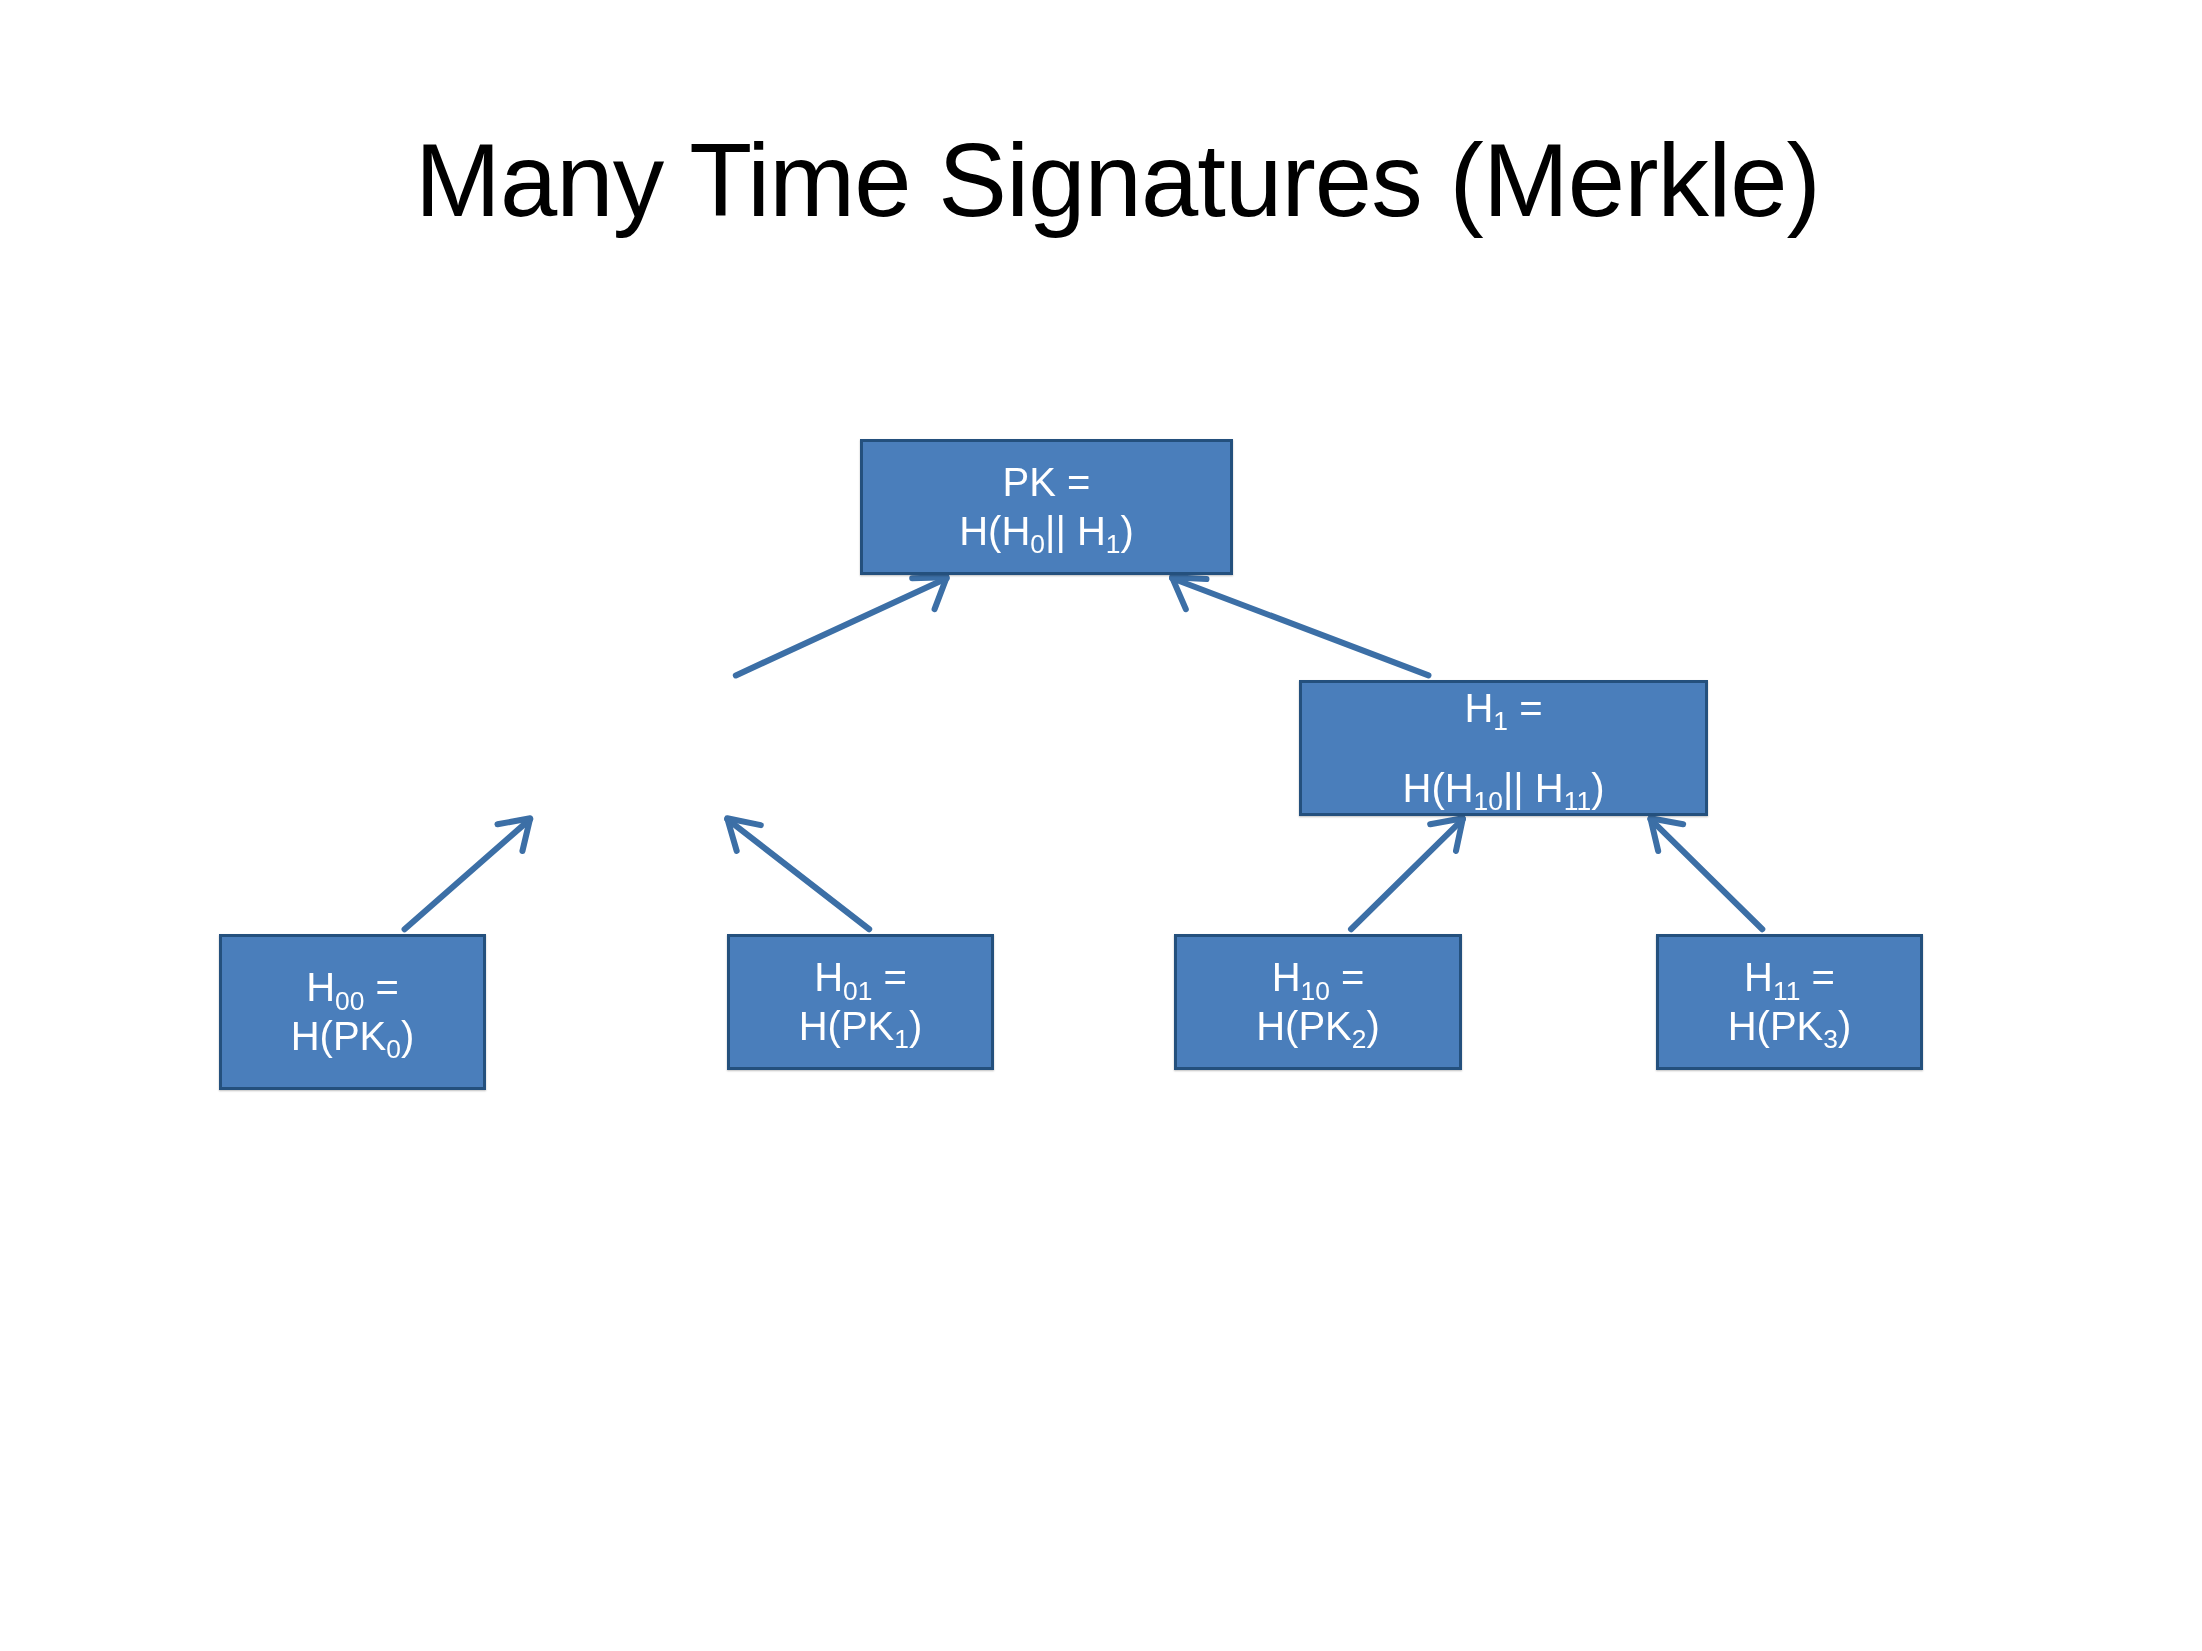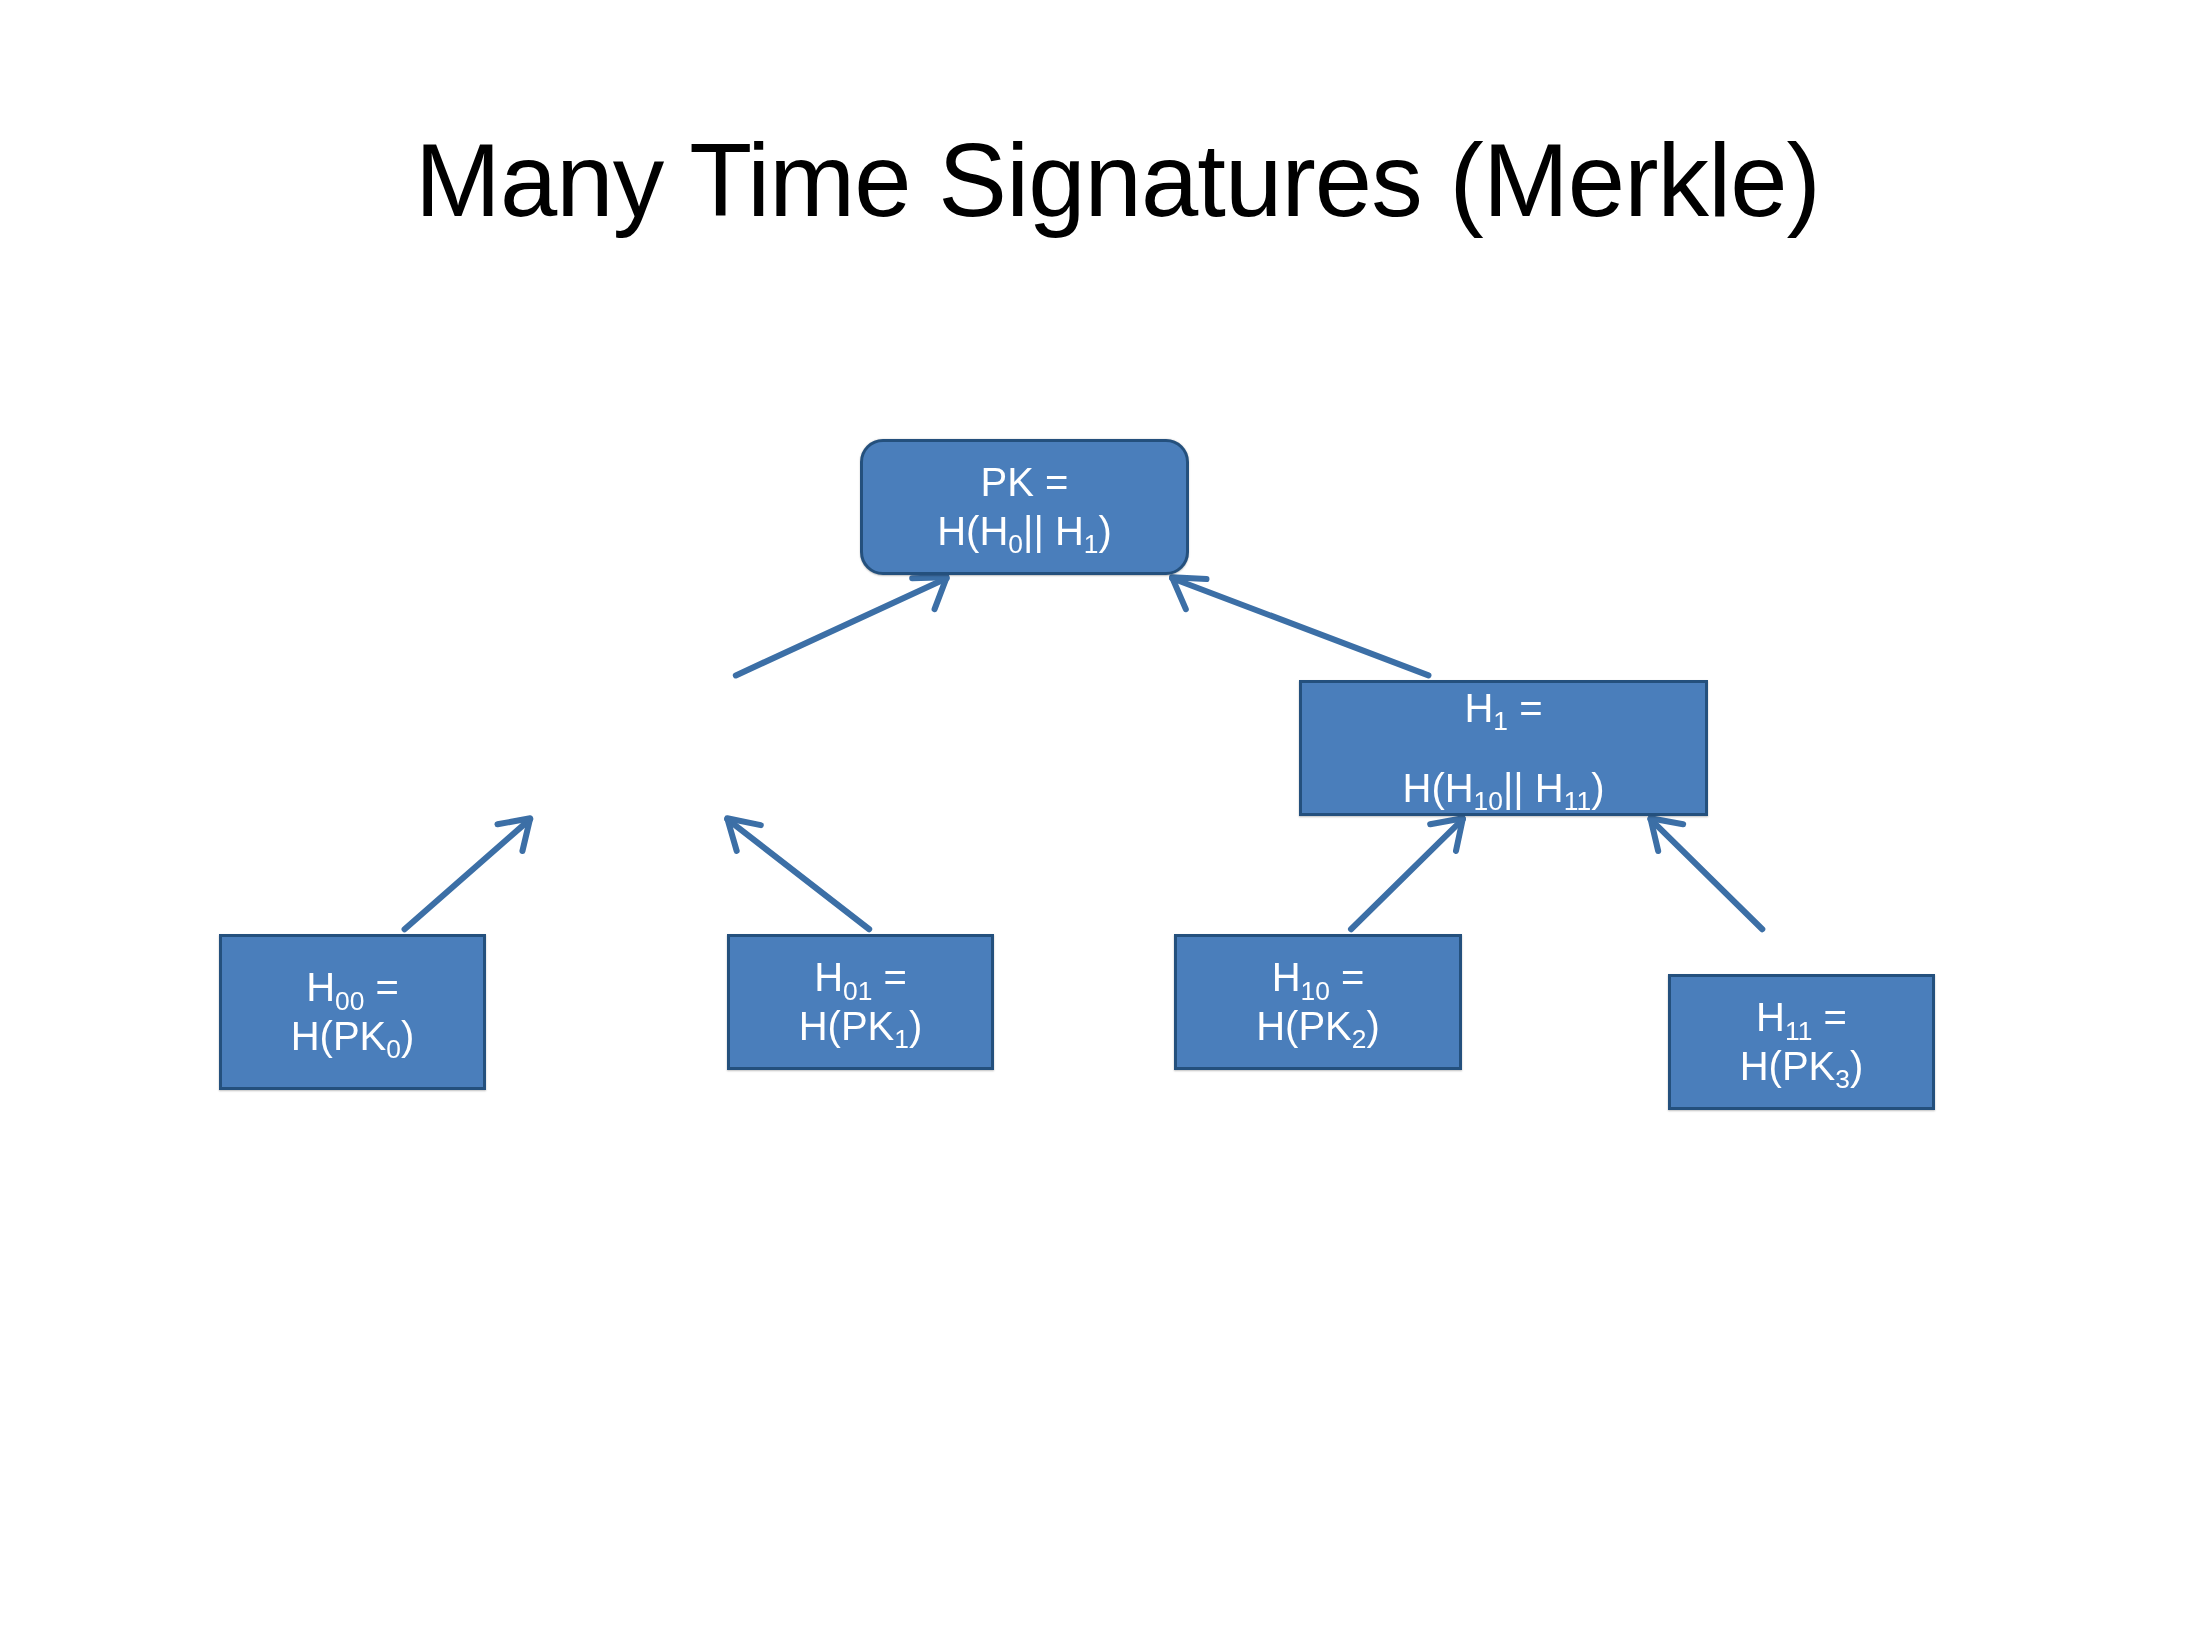--- a/index.html
+++ b/index.html
@@ -55,27 +55,27 @@
   }
   .node sub {
     font-size: 0.66em;
     vertical-align: baseline;
     position: relative;
     top: 0.32em;
     line-height: 0;
   }
 
   
-  #node-root   { left: 860px; top: 439px;  width: 329px; height: 136px; border-radius: 23px; }
+  #node-root   { left: 860px; top: 439px;  width: 373px; height: 136px; }
   #node-h0     { left: 456px;  top: 680px;  width: 374px; height: 136px; }
   #node-h1     { left: 1299px; top: 680px;  width: 409px; height: 136px; gap: 31px; }
   #node-h00    { left: 219px;  top: 934px; width: 267px; height: 156px; }
   #node-h01    { left: 727px;  top: 934px; width: 267px; height: 136px; }
   #node-h10    { left: 1174px; top: 934px; width: 288px; height: 136px; }
-  #node-h11    { left: 1656px; top: 974px; width: 267px; height: 136px; margin-left: 12px; }
+  #node-h11    { left: 1656px; top: 934px; width: 267px; height: 136px; }
 
   
   #edges {
     position: absolute;
     left: 0;
     top: 0;
     width: 2203px;
     height: 1652px;
     pointer-events: none;
   }

